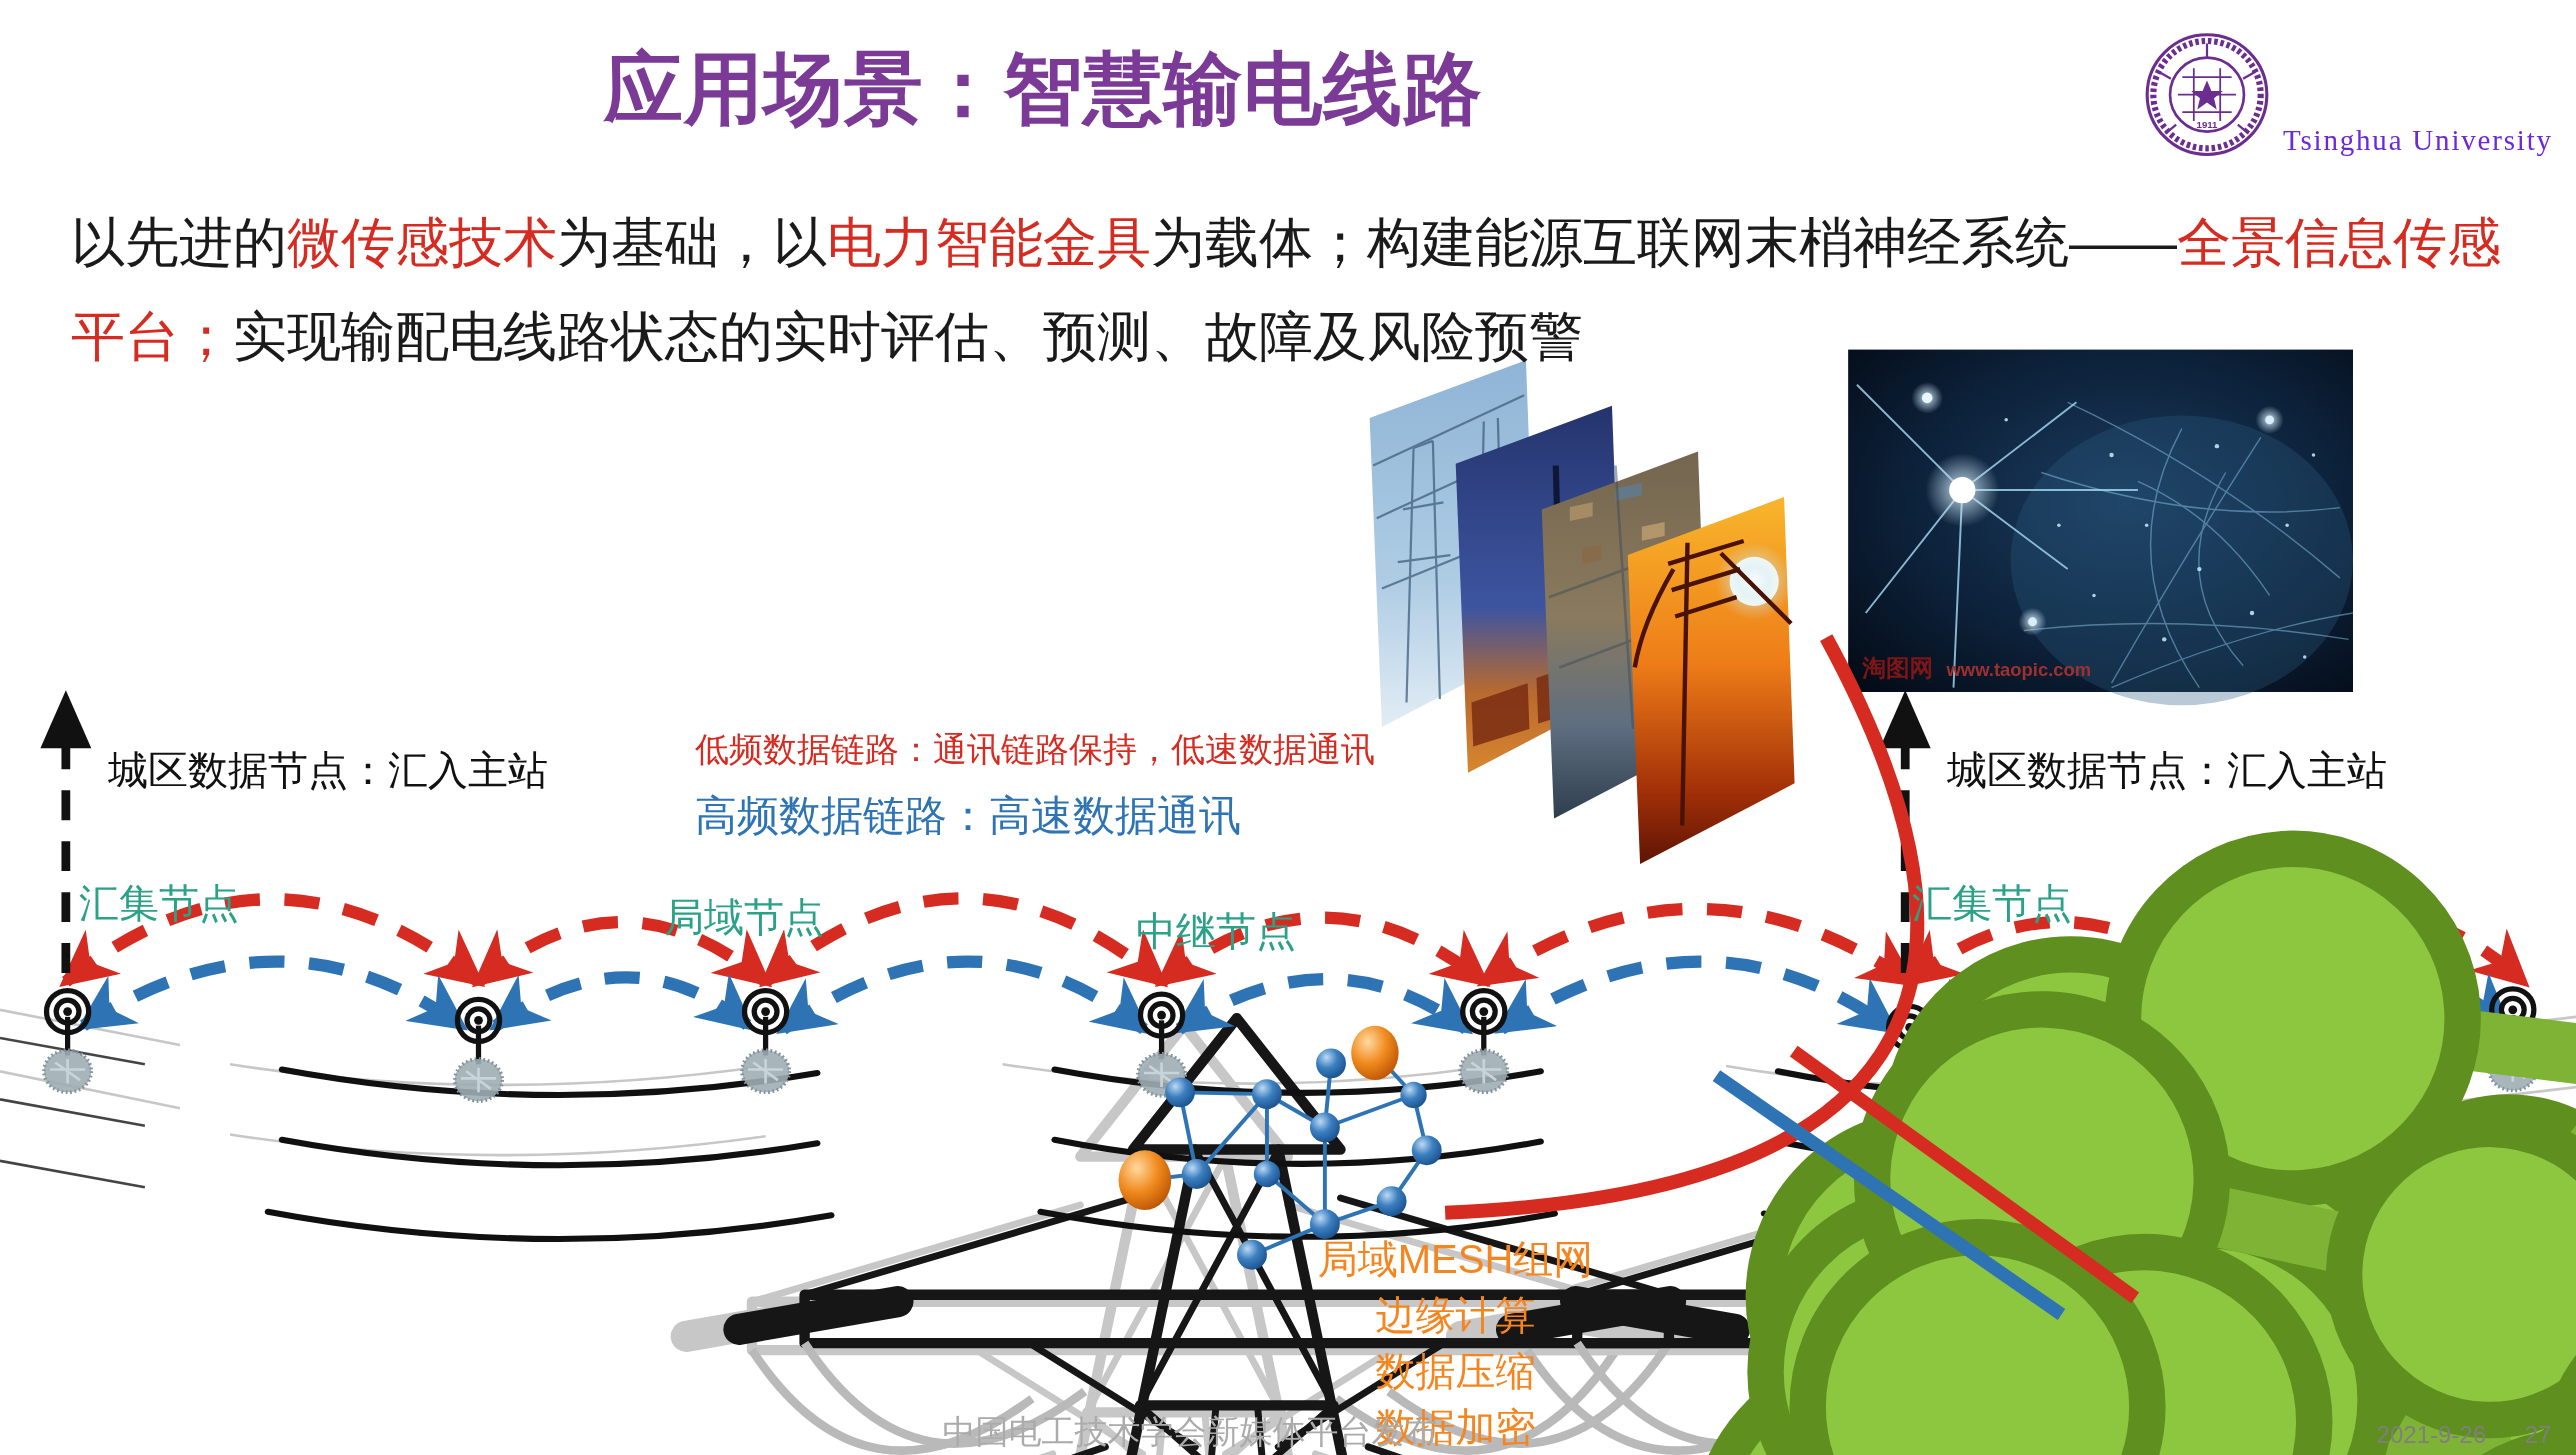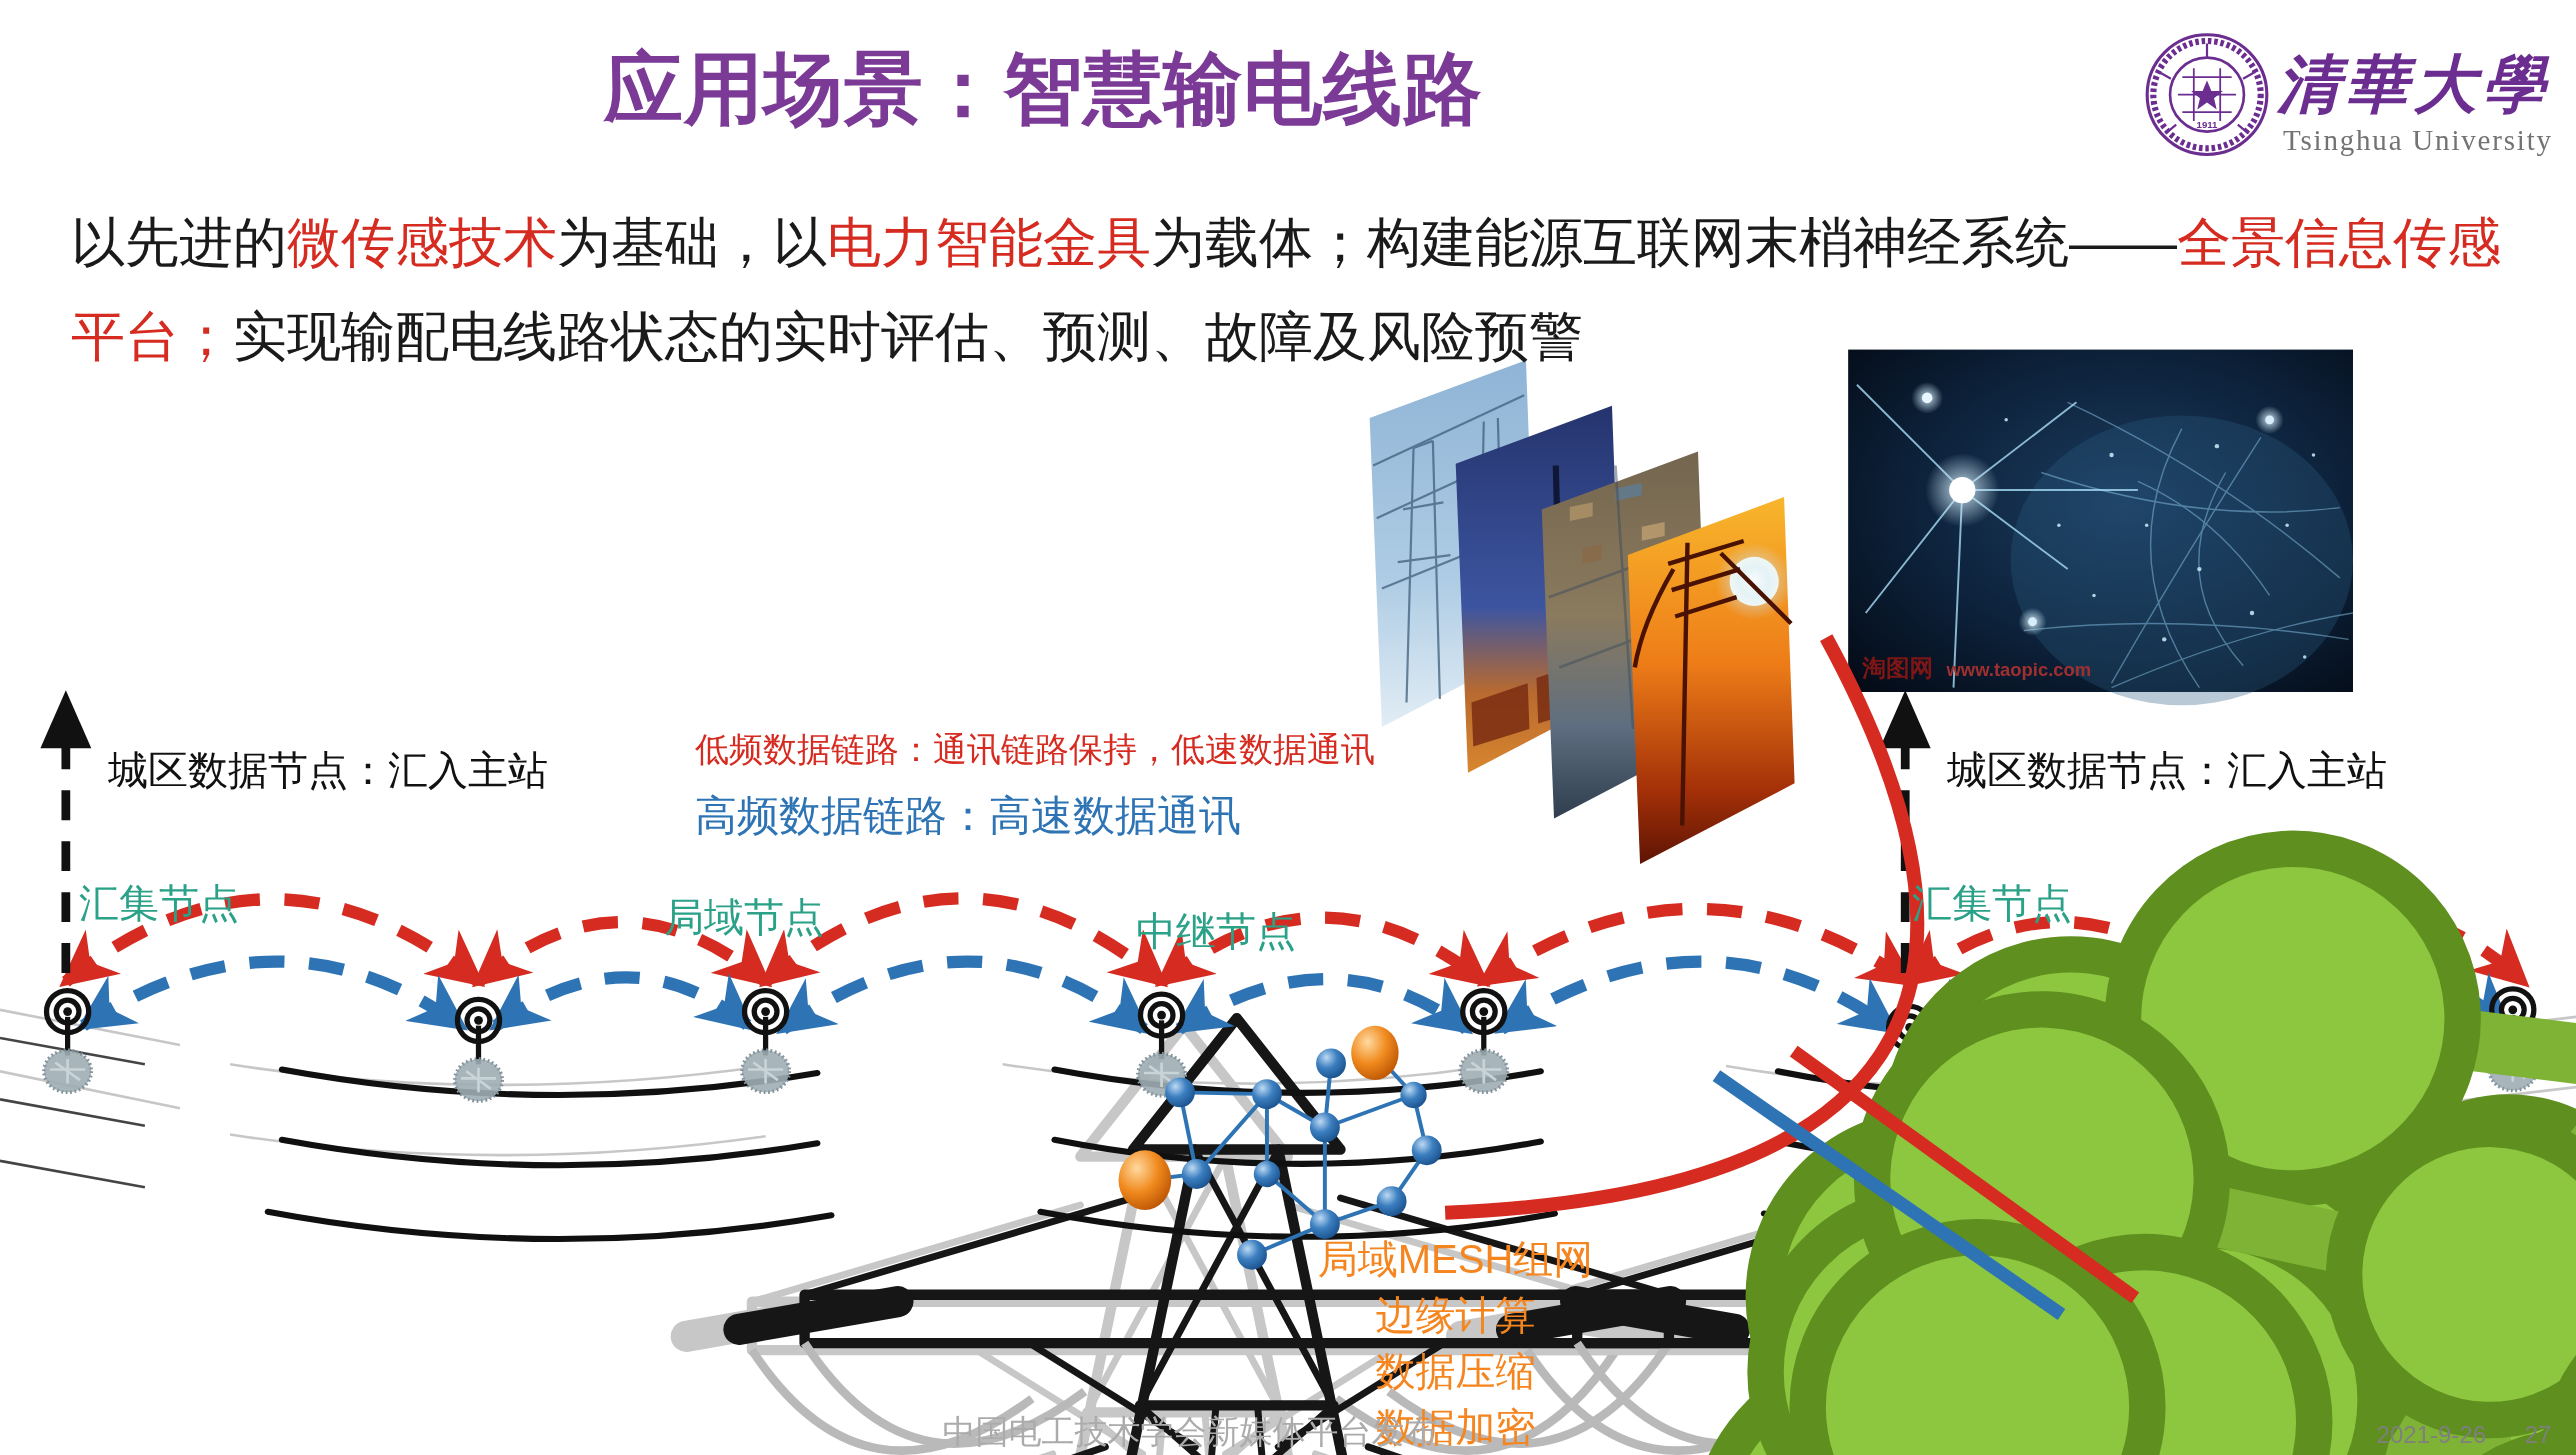--- a/index.html
+++ b/index.html
@@ -10,21 +10,21 @@
   .abs{position:absolute;}
   
   #title{
     left:604px;top:37px;width:1018px;font-size:79px;font-weight:bold;
     color:#7C3A97;letter-spacing:0.9px;white-space:nowrap;
   }
   
   #logo{left:2141px;top:26px;width:421px;height:149px;}
   #logo .zh{position:absolute;left:136px;top:16px;font-size:63px;font-weight:bold;
     font-style:italic;color:#6B2D8F;letter-spacing:5.3px;white-space:nowrap;}
-  #logo .en{position:absolute;left:142px;top:98px;font-size:29px;color:#737373;
+  #logo .en{position:absolute;left:142px;top:98px;font-size:29px;color:#6d28d9;
     font-family:"Liberation Serif","DejaVu Serif",serif;letter-spacing:1.8px;white-space:nowrap;text-align:center;}
   
   #intro{left:63px;top:195px;width:2502px;font-size:54px;line-height:94px;color:#1a1a1a;}
   #intro .red{color:#D62B20;}
   #intro .black{color:#1a1a1a;}
   .intro-line{white-space:nowrap;margin-left:8px;}
   
   .lbl{white-space:nowrap;}
   .lbl-black{font-size:40px;color:#111111;}
   .lbl-teal{font-size:40px;color:#2BA188;}
@@ -409,21 +409,20 @@
       <g stroke="#6B2D8F" fill="none">
         <circle cx="75" cy="78" r="68" stroke-width="3.5"></circle>
         <circle cx="75" cy="78" r="61" stroke-width="7" stroke-dasharray="4 3.2"></circle>
         <circle cx="75" cy="78" r="42" stroke-width="3"></circle>
         <path d="M75,36 L75,20 M34,60 L20,52 M116,60 L130,52 M40,112 L28,122 M110,112 L122,122" stroke-width="2.5"></path>
         <path d="M47,58 L103,58 M42,78 L108,78 M47,98 L103,98 M60,48 L60,108 M90,48 L90,108" stroke-width="2"></path>
       </g>
       <polygon points="75,62 80,74 93,74 83,82 86,95 75,87 64,95 67,82 57,74 70,74" fill="#6B2D8F"></polygon>
       <text x="75" y="116" font-size="11" text-anchor="middle" fill="#6B2D8F" font-weight="bold">1911</text>
     </svg>
-    <div class="zh">清華大學</div>
     <div class="en">Tsinghua University</div>
   </div>
 
   <div class="abs" id="intro">
     <div class="intro-line">
       <span class="black">以先进的</span><span class="red">微传感技术</span><span class="black">为基础，以</span><span class="red">电力智能金具</span><span class="black">为载体；构建能源互联网末梢神经系统——</span><span class="red">全景信息传感</span>
     </div>
     <div class="intro-line">
       <span class="red">平台；</span><span class="black">实现输配电线路状态的实时评估、预测、故障及风险预警</span>
     </div>

